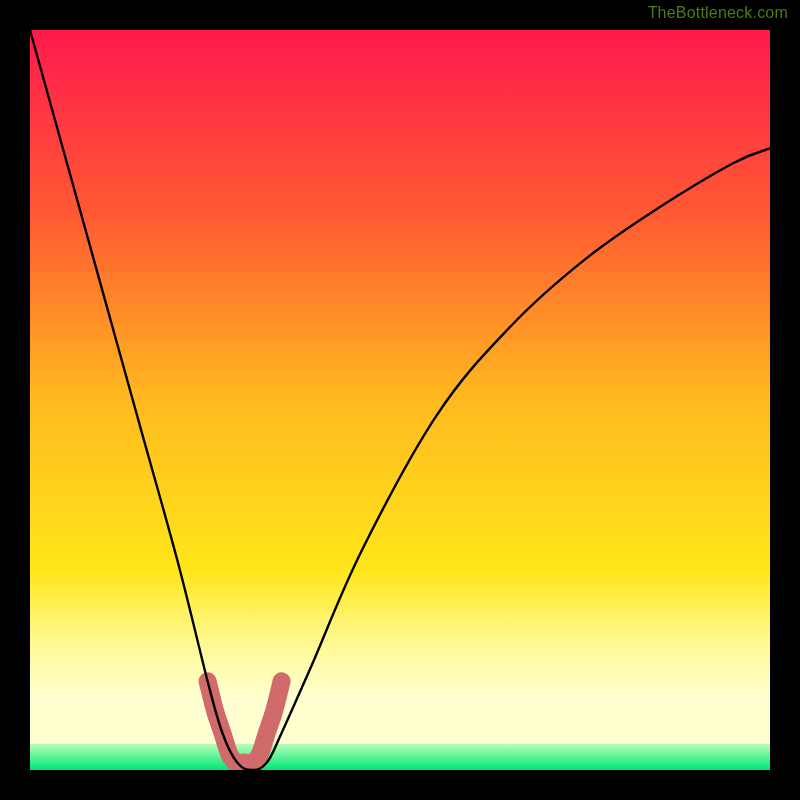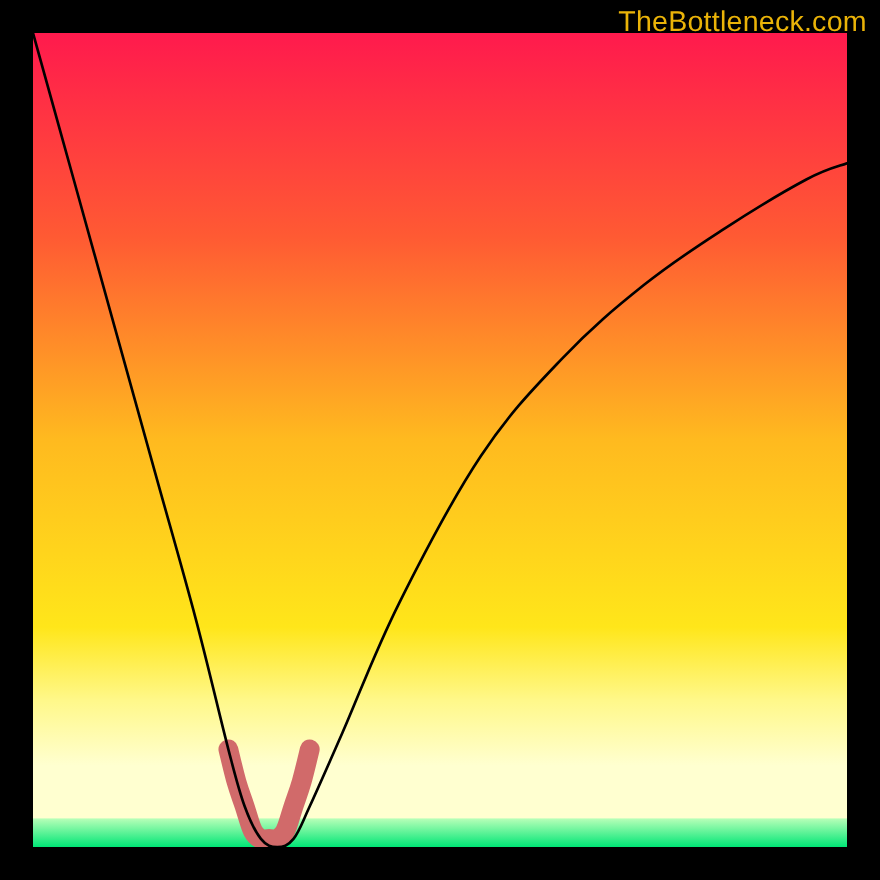--- a/index.html
+++ b/index.html
@@ -28,22 +28,22 @@
   }
   .green-band {
     position: absolute;
     left: 0;
     width: 100%;
   }
   .watermark {
     position: absolute;
     top: 4px;
     right: 12px;
-    font-size: 26px;
-    color: #eab308;
+    font-size: 16px;
+    color: #4d7c0f;
     letter-spacing: 0.2px;
     font-weight: 500;
   }
   svg.curve {
     position: absolute;
     left: 0;
     top: 0;
     width: 100%;
     height: 100%;
     pointer-events: none;

